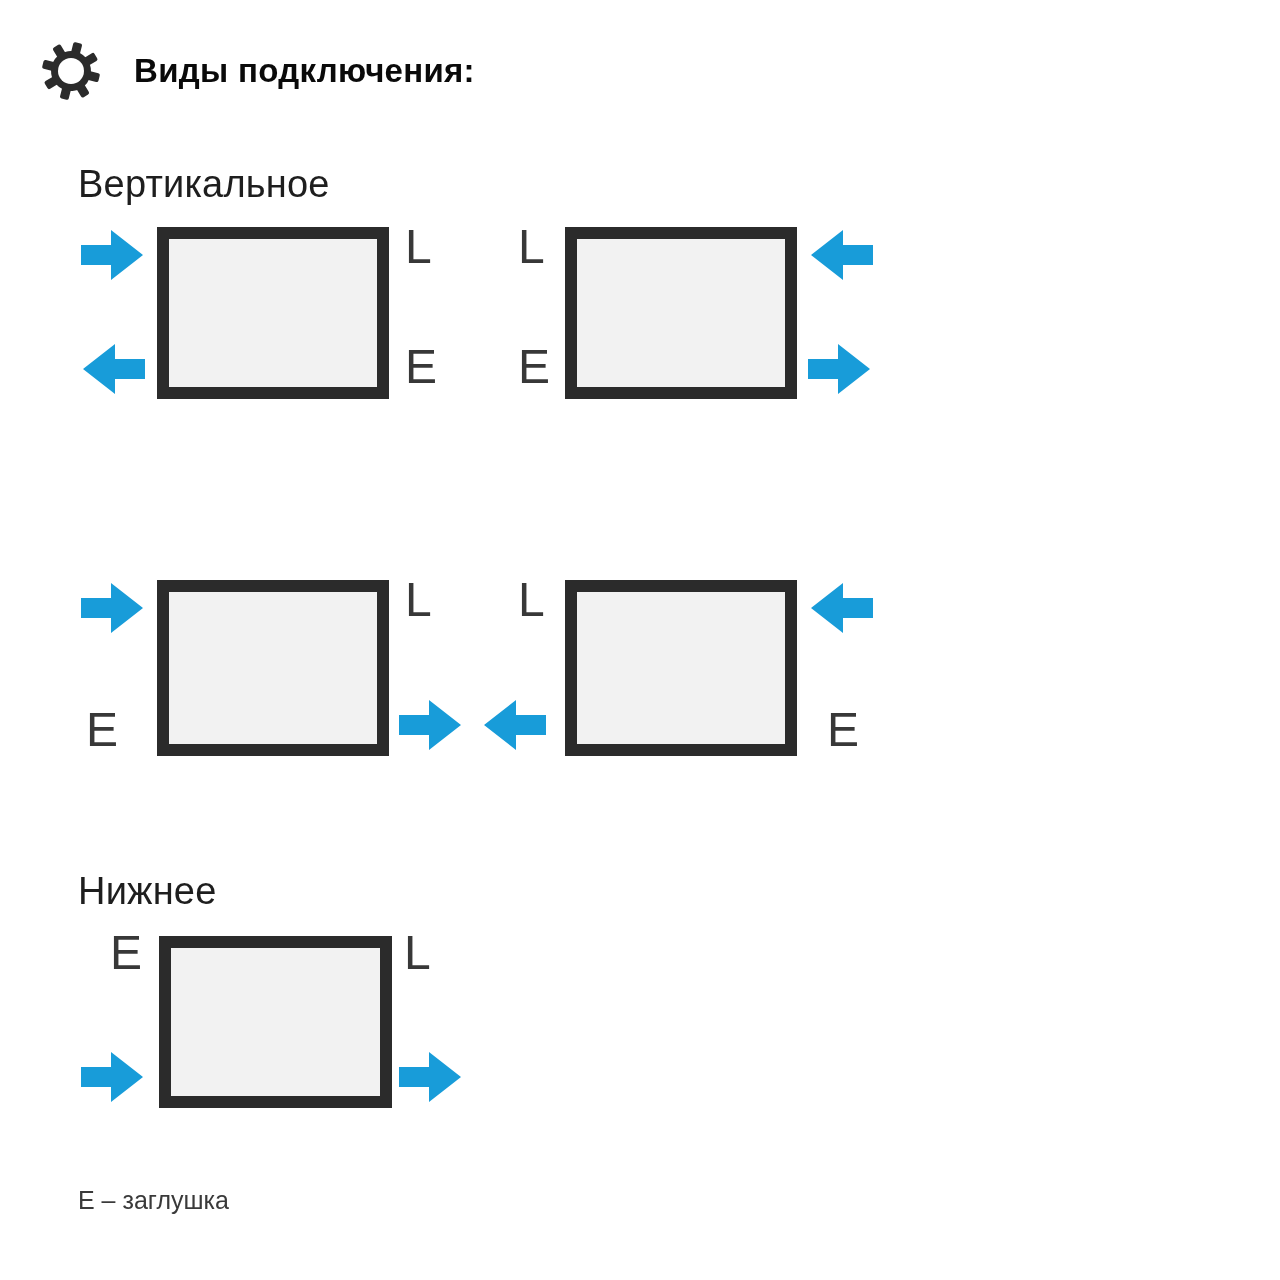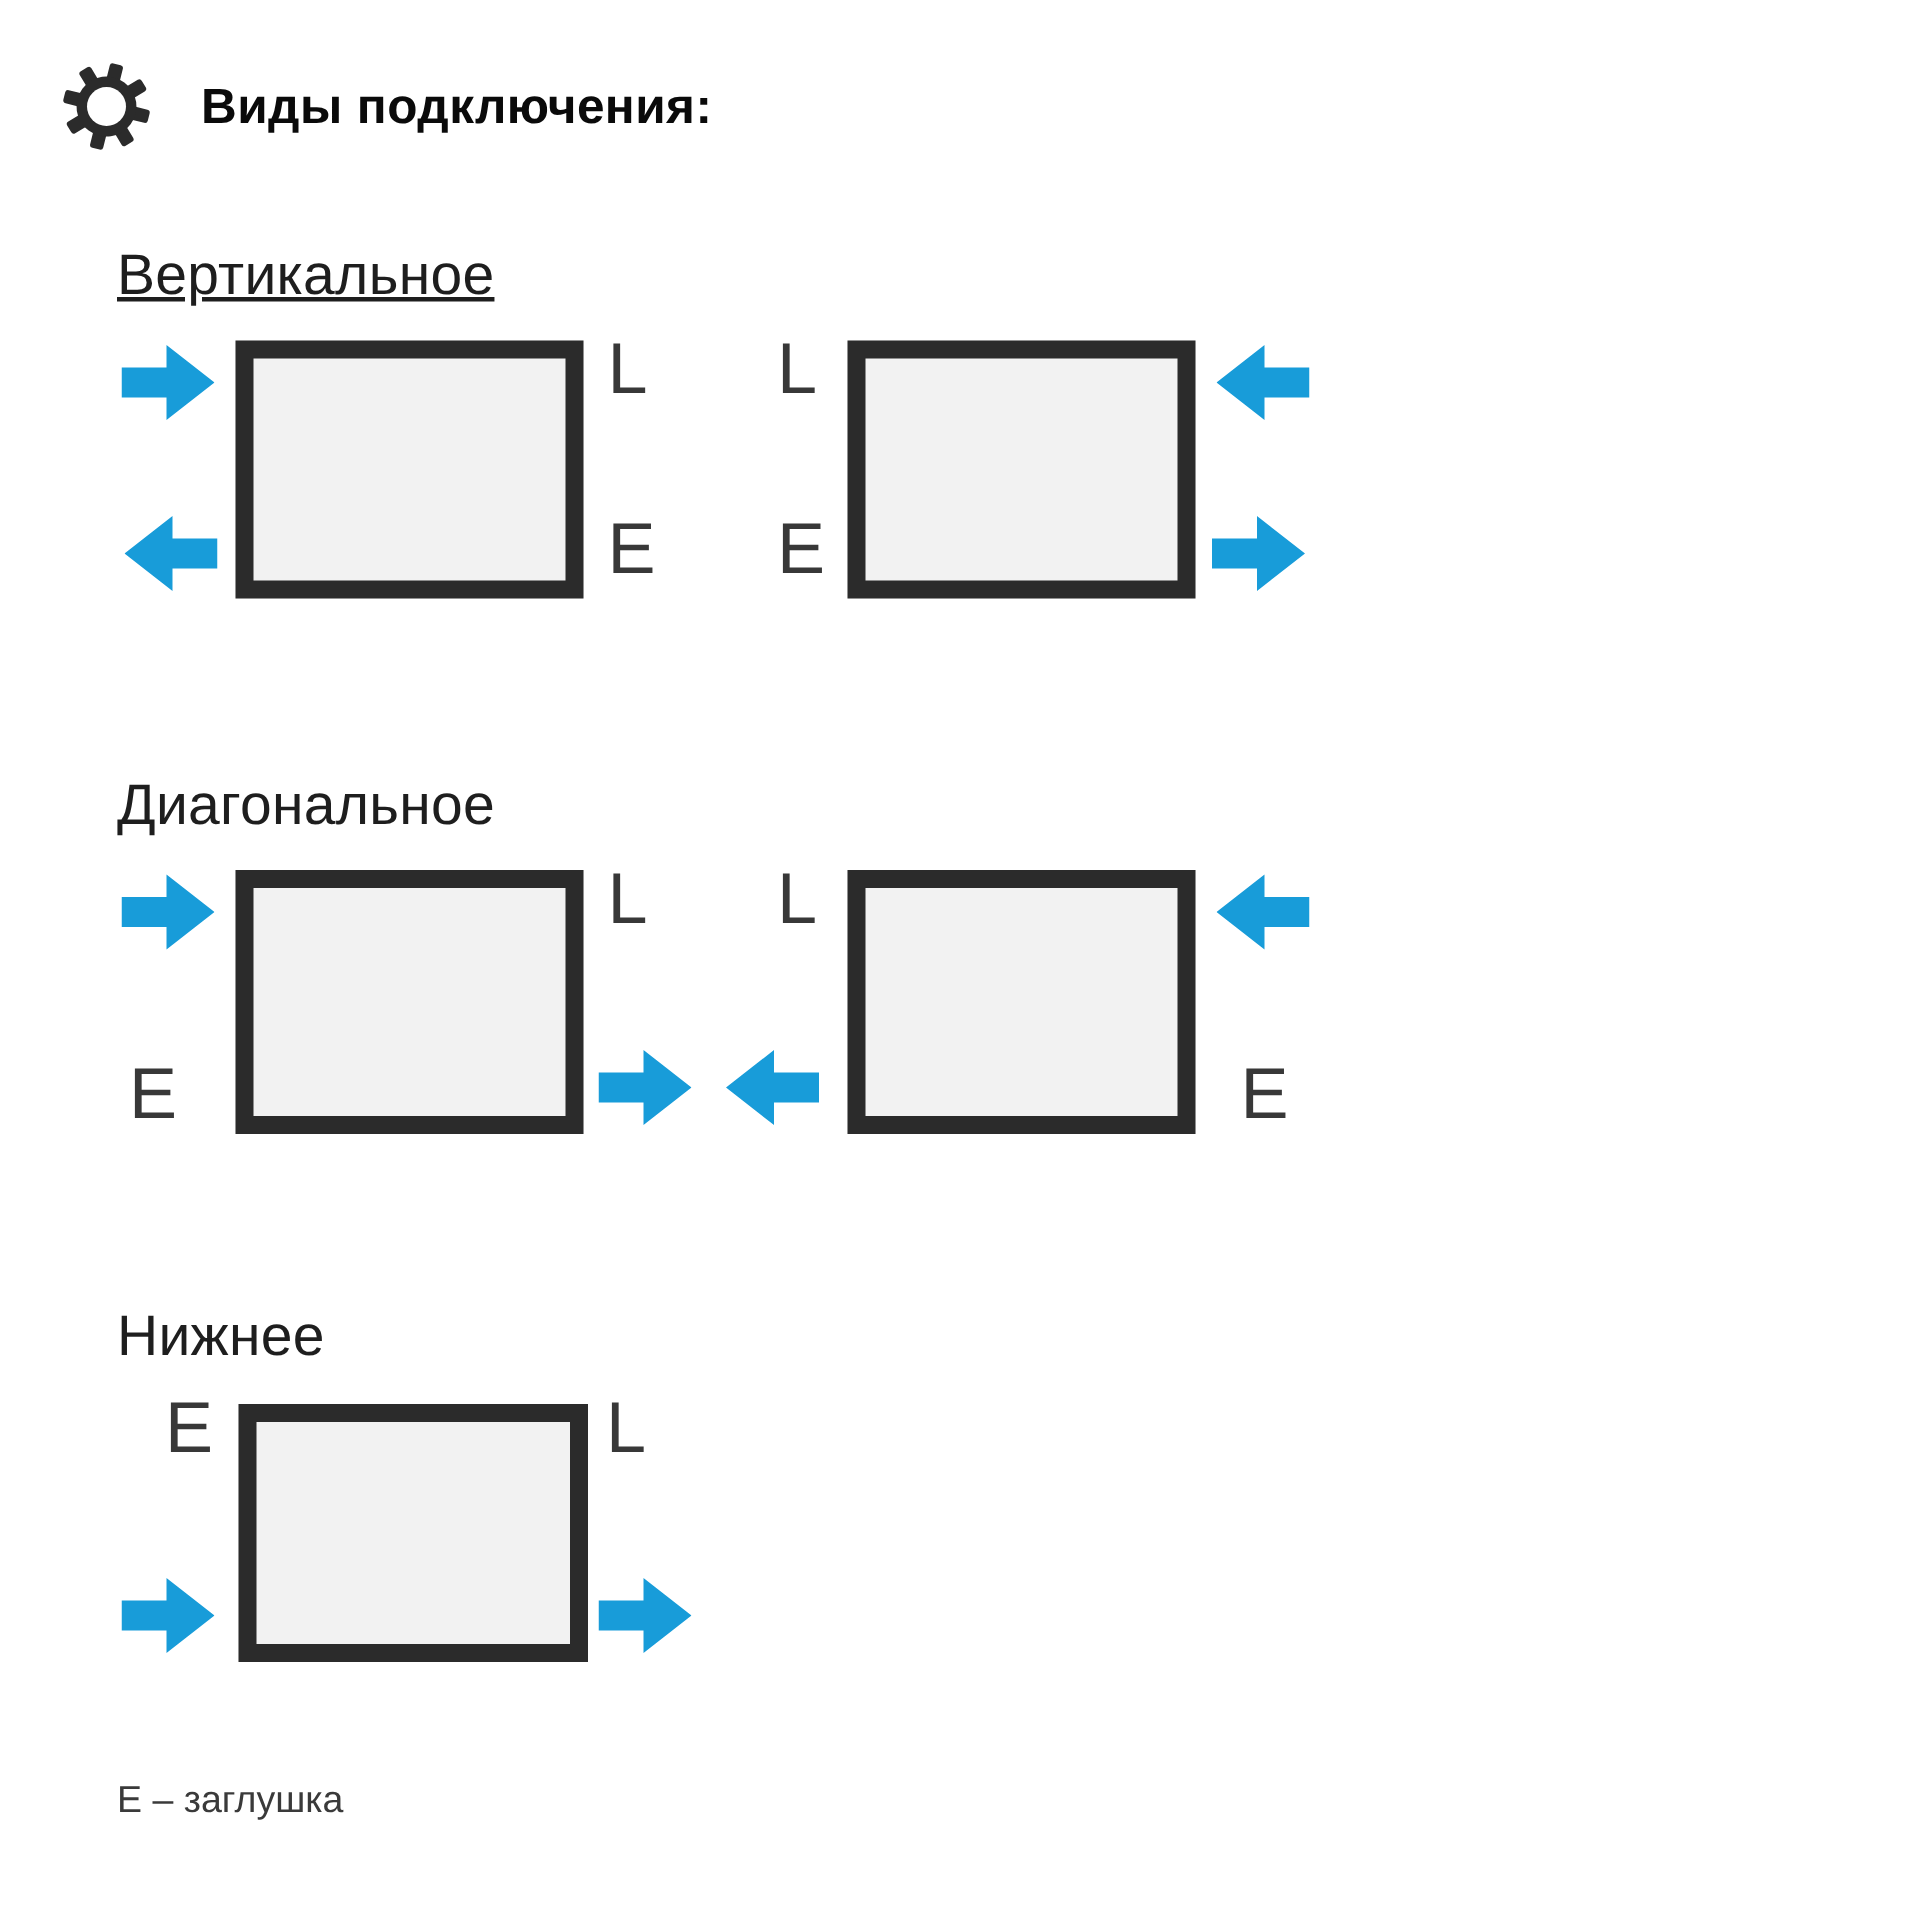--- a/index.html
+++ b/index.html
@@ -44,21 +44,21 @@
       <rect x="26.5" y="0" width="9" height="14" rx="2" transform="rotate(180 31 29)"></rect>
       <rect x="26.5" y="0" width="9" height="14" rx="2" transform="rotate(225 31 29)"></rect>
       <rect x="26.5" y="0" width="9" height="14" rx="2" transform="rotate(270 31 29)"></rect>
       <rect x="26.5" y="0" width="9" height="14" rx="2" transform="rotate(315 31 29)"></rect>
       <circle cx="31" cy="29" r="20"></circle>
     </g>
     <circle cx="31" cy="29" r="13" fill="#ffffff"></circle>
   </svg>
   <div class="header-title">Виды подключения:</div>
 
-  <div class="section-title" style="left:78px; top:163px;text-decoration:underline;">Вертикальное</div>
+  <div class="section-title" style="left:78px; top:163px;">Вертикальное</div>
 
   <svg class="arrow" style="left:81px; top:229px;" viewBox="0 0 62 52">
     <polygon points="0,16 30,16 30,1 62,26 30,51 30,36 0,36" fill="#189cd9"></polygon>
   </svg>
   <svg class="arrow" style="left:83px; top:343px;" viewBox="0 0 62 52">
     <polygon points="62,16 32,16 32,1 0,26 32,51 32,36 62,36" fill="#189cd9"></polygon>
   </svg>
   <div class="box" style="left:157px; top:227px; width:232px; height:172px;"></div>
   <div class="pipe-label" style="left:405px; top:223px;">L</div>
   <div class="pipe-label" style="left:405px; top:343px;">E</div>
@@ -66,21 +66,20 @@
   <div class="pipe-label" style="left:518px; top:223px;">L</div>
   <div class="pipe-label" style="left:518px; top:343px;">E</div>
   <div class="box" style="left:565px; top:227px; width:232px; height:172px;"></div>
   <svg class="arrow" style="left:811px; top:229px;" viewBox="0 0 62 52">
     <polygon points="62,16 32,16 32,1 0,26 32,51 32,36 62,36" fill="#189cd9"></polygon>
   </svg>
   <svg class="arrow" style="left:808px; top:343px;" viewBox="0 0 62 52">
     <polygon points="0,16 30,16 30,1 62,26 30,51 30,36 0,36" fill="#189cd9"></polygon>
   </svg>
 
-  <div class="section-title" style="left:78px; top:516px;">Диагональное</div>
 
   <svg class="arrow" style="left:81px; top:582px;" viewBox="0 0 62 52">
     <polygon points="0,16 30,16 30,1 62,26 30,51 30,36 0,36" fill="#189cd9"></polygon>
   </svg>
   <div class="box" style="left:157px; top:580px; width:232px; height:176px;"></div>
   <div class="pipe-label" style="left:405px; top:576px;">L</div>
   <div class="pipe-label" style="left:86px; top:706px;">E</div>
   <svg class="arrow" style="left:399px; top:699px;" viewBox="0 0 62 52">
     <polygon points="0,16 30,16 30,1 62,26 30,51 30,36 0,36" fill="#189cd9"></polygon>
   </svg>

